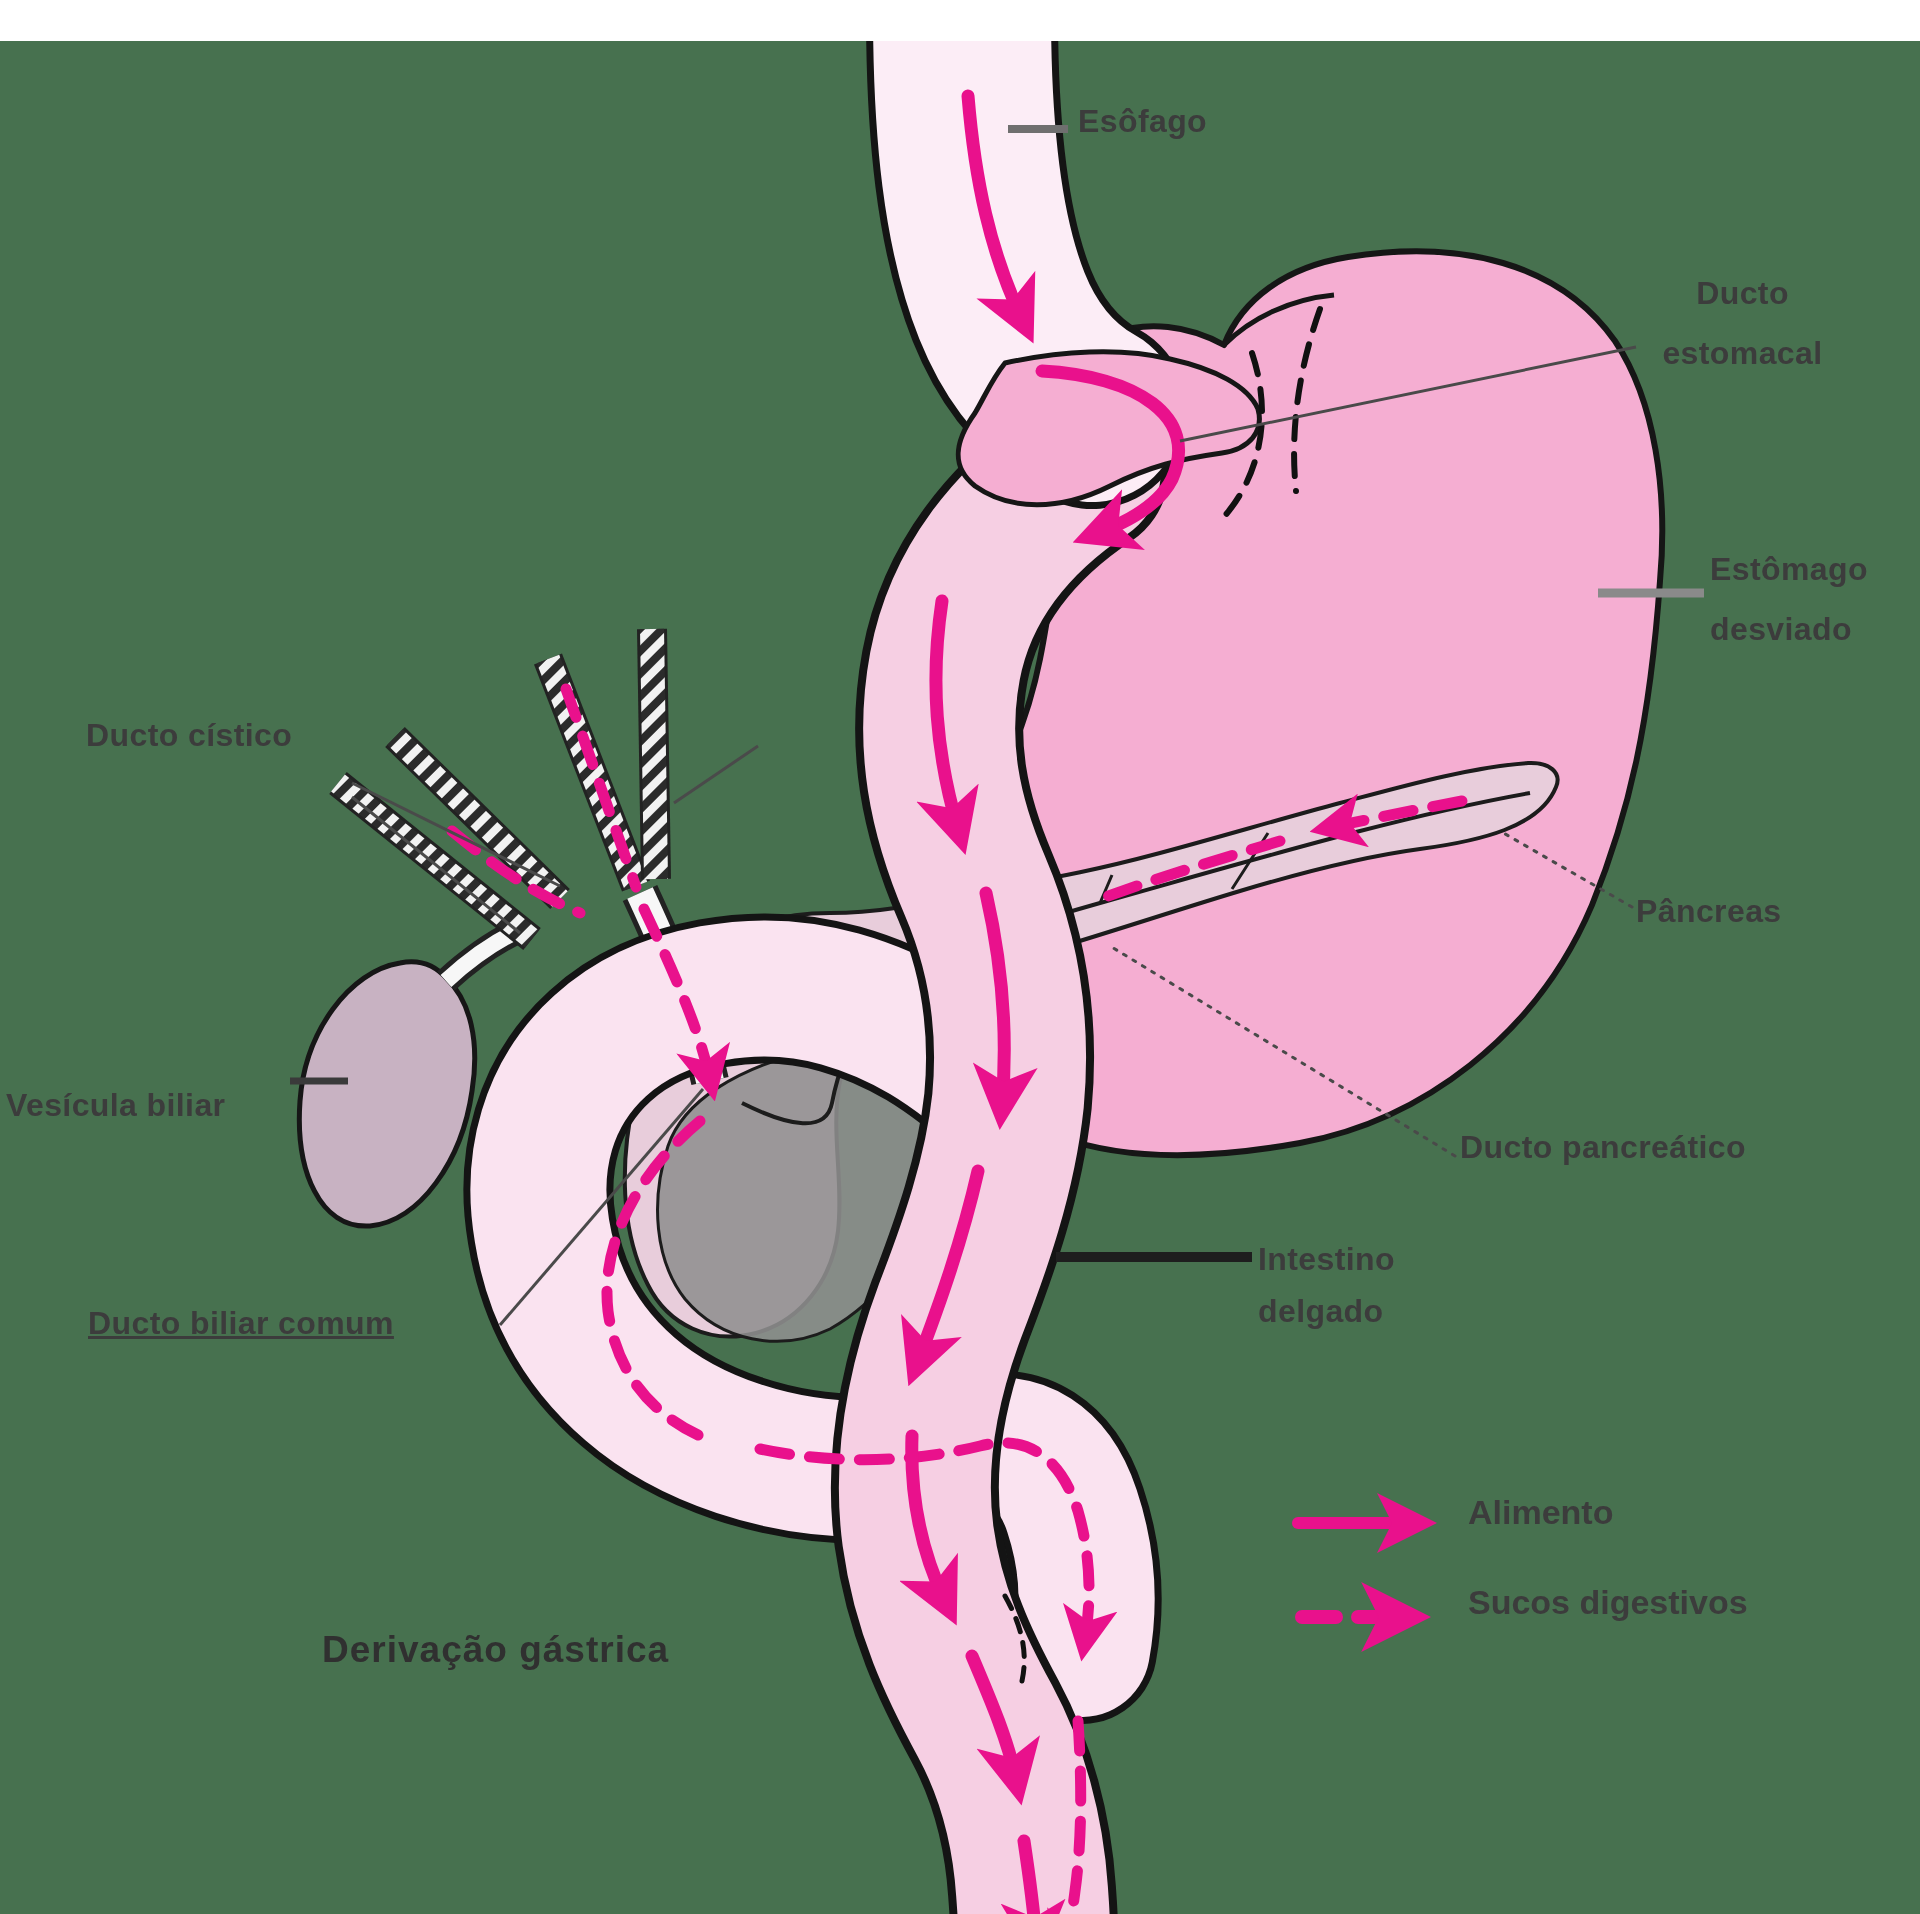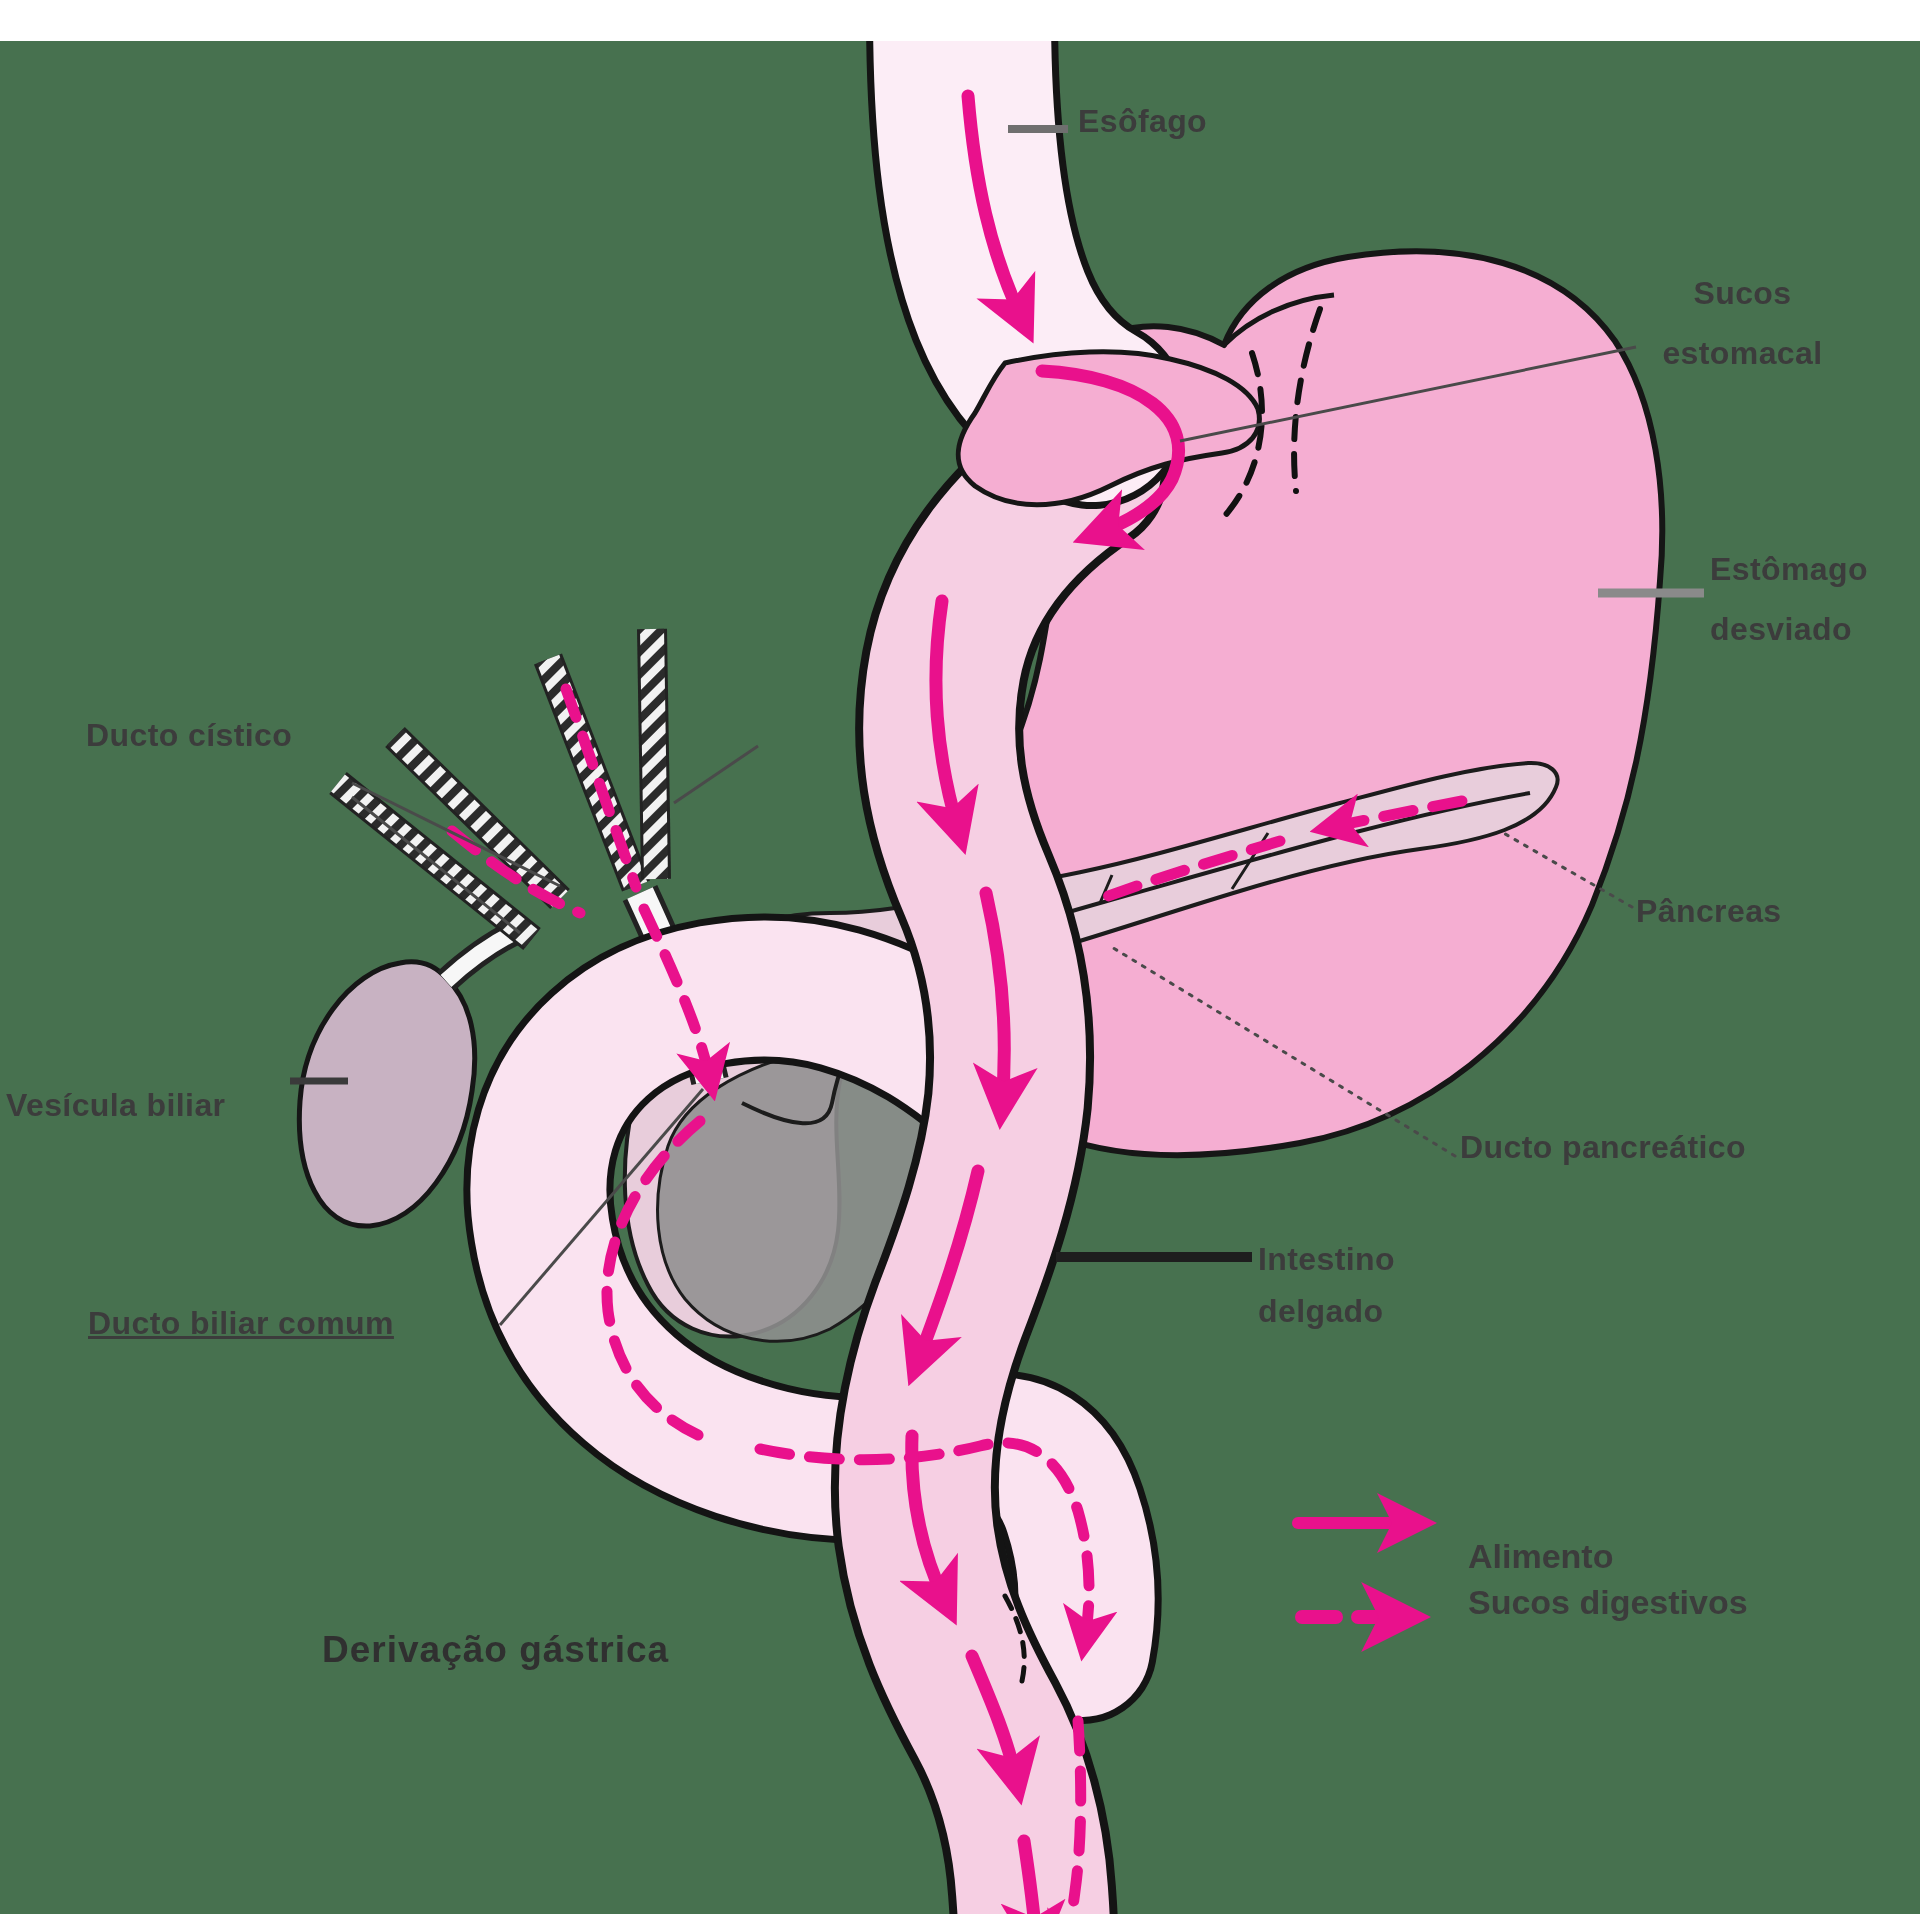--- a/index.html
+++ b/index.html
@@ -144,21 +144,21 @@
 
     <g fill="none" stroke="#E9118C" stroke-linecap="round">
       <path d="M 1298,1482 L 1412,1482" stroke-width="12" marker-end="url(#ah)"></path>
       <path d="M 1302,1576 L 1402,1576" stroke-width="14" stroke-dasharray="34 22" marker-end="url(#ah)"></path>
     </g>
   </svg>
 
   <div class="label" style="left:1078px;top:62px;">Esôfago</div>
 
   <div class="label center" style="left:1630px;top:222px;width:225px;line-height:60px;">
-    <span class="ln">Sucos</span>
+    <span class="ln">Ducto</span>
     <span class="ln">estomacal</span>
   </div>
 
   <div class="label" style="left:1710px;top:498px;line-height:60px;">
     <span class="ln">Estômago</span>
     <span class="ln">desviado</span>
   </div>
 
   <div class="label" style="left:1636px;top:852px;">Pâncreas</div>
 
@@ -171,17 +171,17 @@
 
   <div class="label" style="left:1258px;top:1192px;line-height:52px;">
     <span class="ln">Intestino</span>
     <span class="ln">delgado</span>
   </div>
 
   <div class="label" style="left:88px;top:1264px;text-decoration:underline;">Ducto biliar comum</div>
 
   <div class="title" style="left:322px;top:1588px;">Derivação gástrica</div>
 
-  <div class="legend-text" style="left:1468px;top:1496px;">Alimento</div>
+  <div class="legend-text" style="left:1468px;top:1452px;">Alimento</div>
 
   <div class="legend-text" style="left:1468px;top:1542px;">Sucos digestivos</div>
 
 </div>
 
 </body></html>

